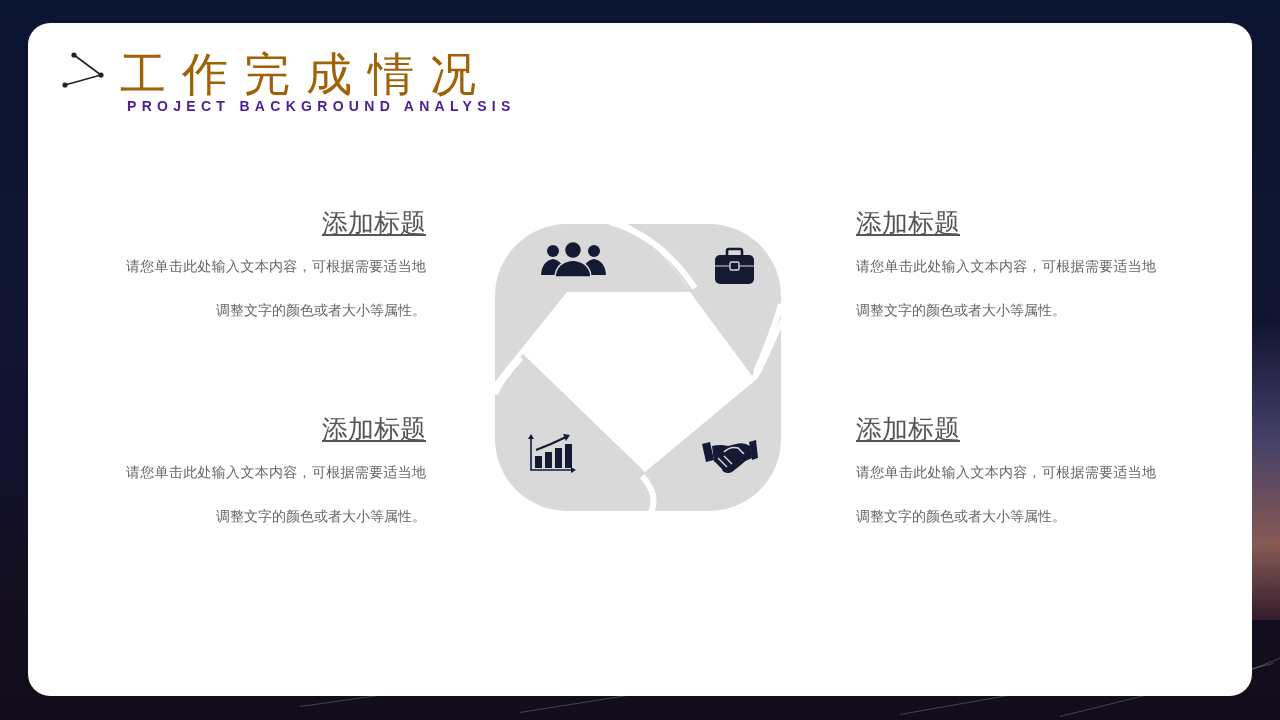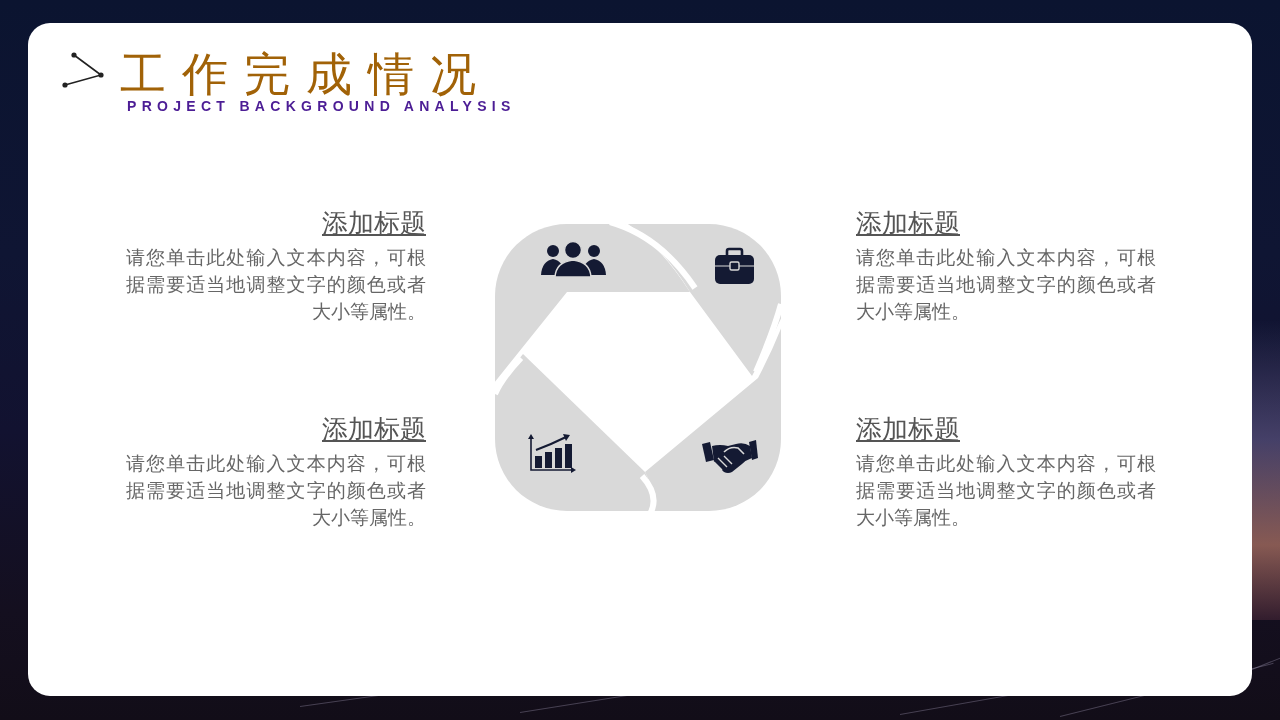--- a/index.html
+++ b/index.html
@@ -26,21 +26,21 @@
   }
   .subtitle {
     position: absolute; left: 127px; top: 98px; font-size: 14px; letter-spacing: 5.3px;
     color: #4c1d95; white-space: nowrap; font-family: "Liberation Sans", sans-serif; font-weight: bold;
   }
   .block { position: absolute; width: 300px; }
   .block .h {
     font-size: 26px; color: #555555; line-height: 34px; margin-bottom: 4px; white-space: nowrap; text-decoration: underline;
   }
   .block .p {
-    font-size: 19px; color: #666666; line-height: 27px;
+    font-size: 14px; color: #666666; line-height: 44px;
   }
   .block.left { text-align: right; }
   .block.right { text-align: left; }
   .block.left .p { text-align: justify; text-align-last: right; }
   .block.right .p { text-align: justify; text-align-last: left; }
   .pinwheel { position: absolute; left: 490px; top: 218px; }
 </style>
 </head>
 <body>
 

